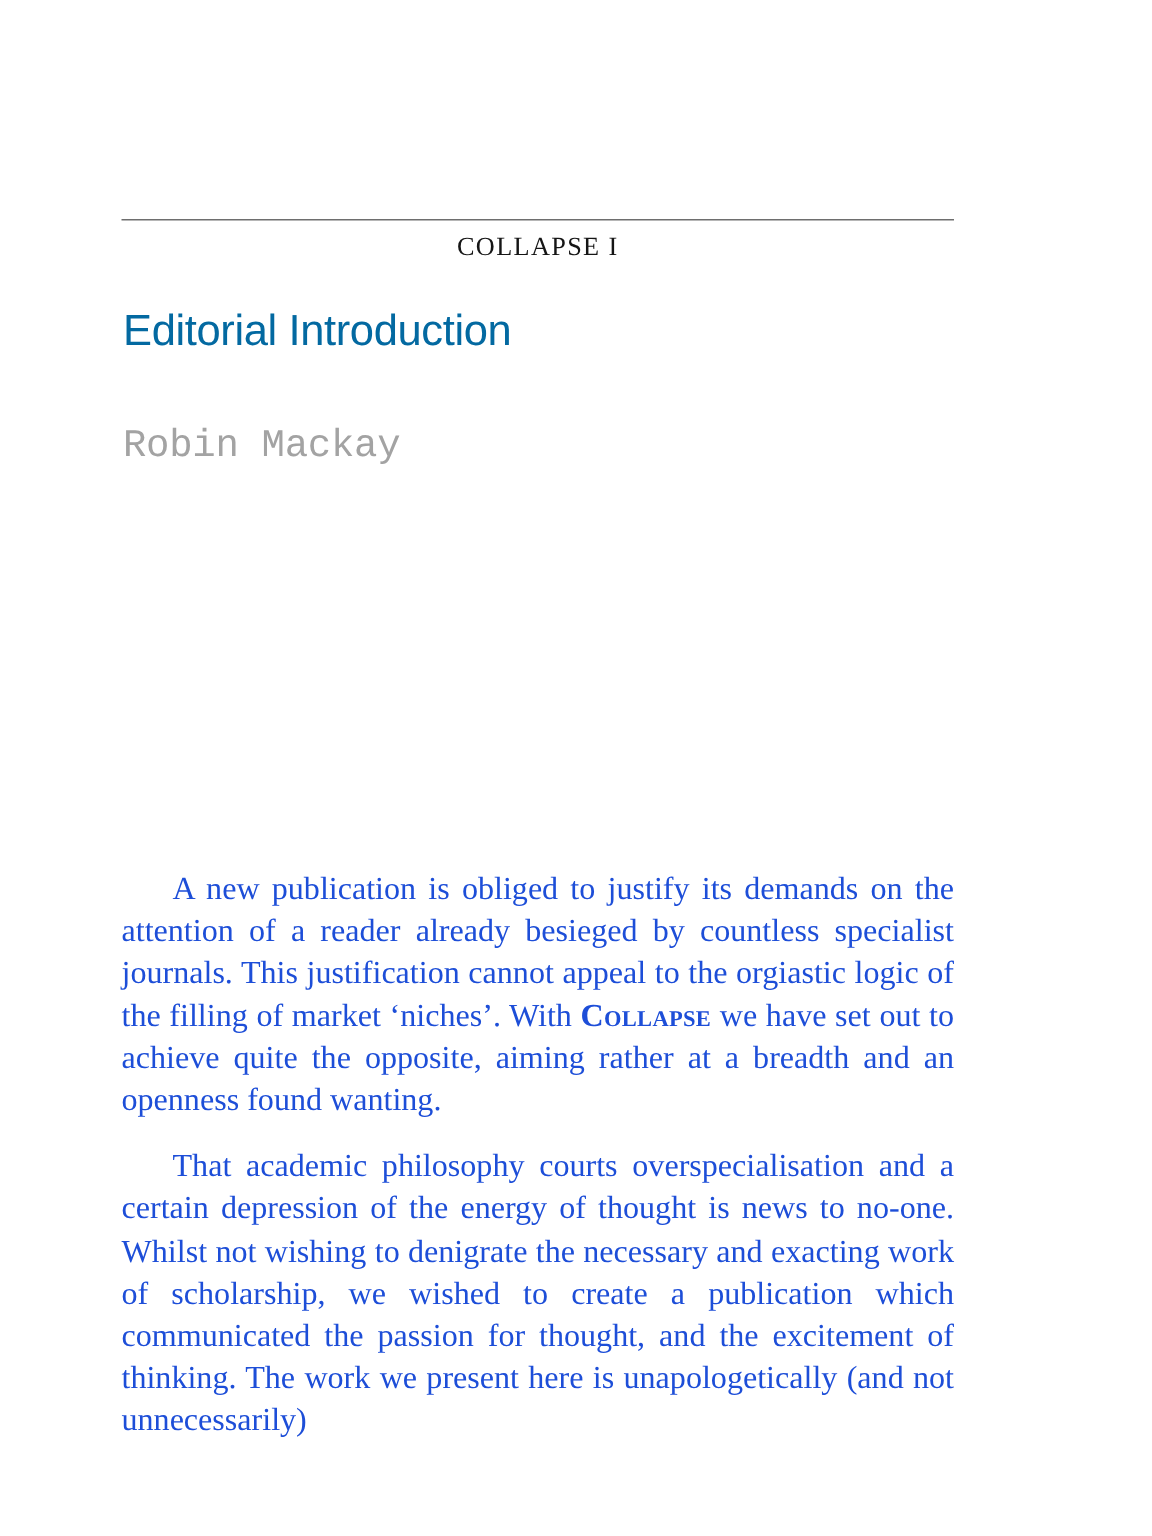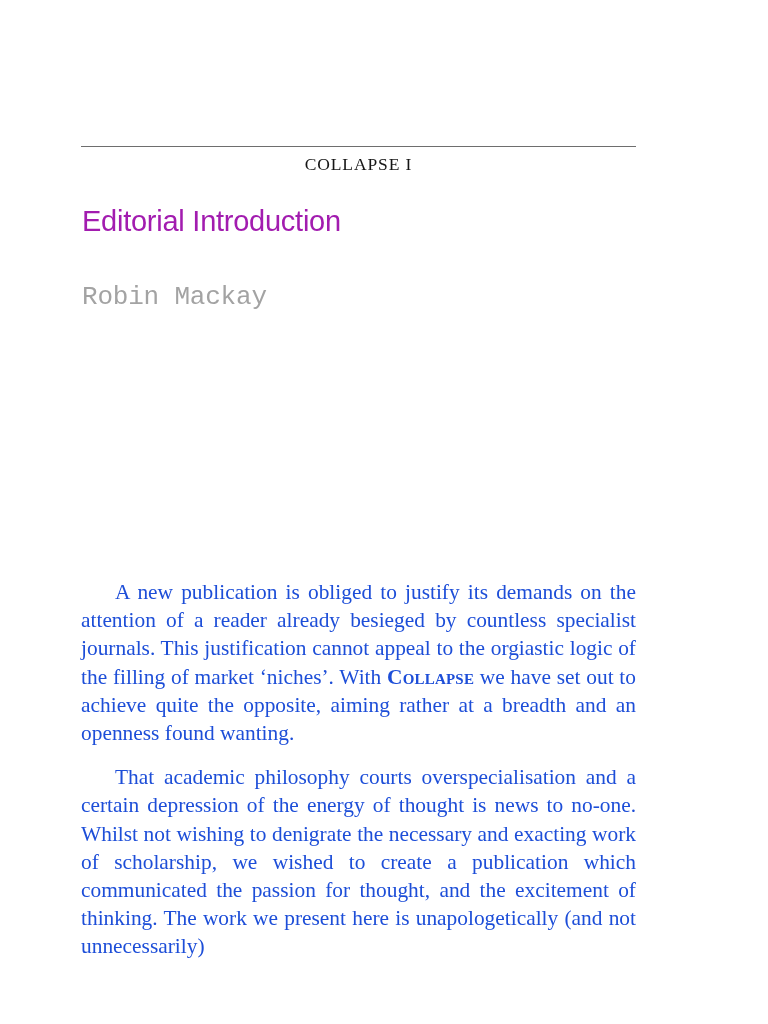--- a/index.html
+++ b/index.html
@@ -55,21 +55,21 @@
 
   
   .article-title {
     position: absolute;
     left: 1px;
     top: 186px;
     width: 554px;
     font-family: "Liberation Sans", "DejaVu Sans", sans-serif;
     font-size: 29px;
     font-weight: 400;
-    color: #a21caf;
+    color: #0369a1;
     letter-spacing: -0.25px;
     line-height: 1.15;
     white-space: pre;
   }
 
   
   .article-author {
     position: absolute;
     left: 1px;
     top: 283px;

